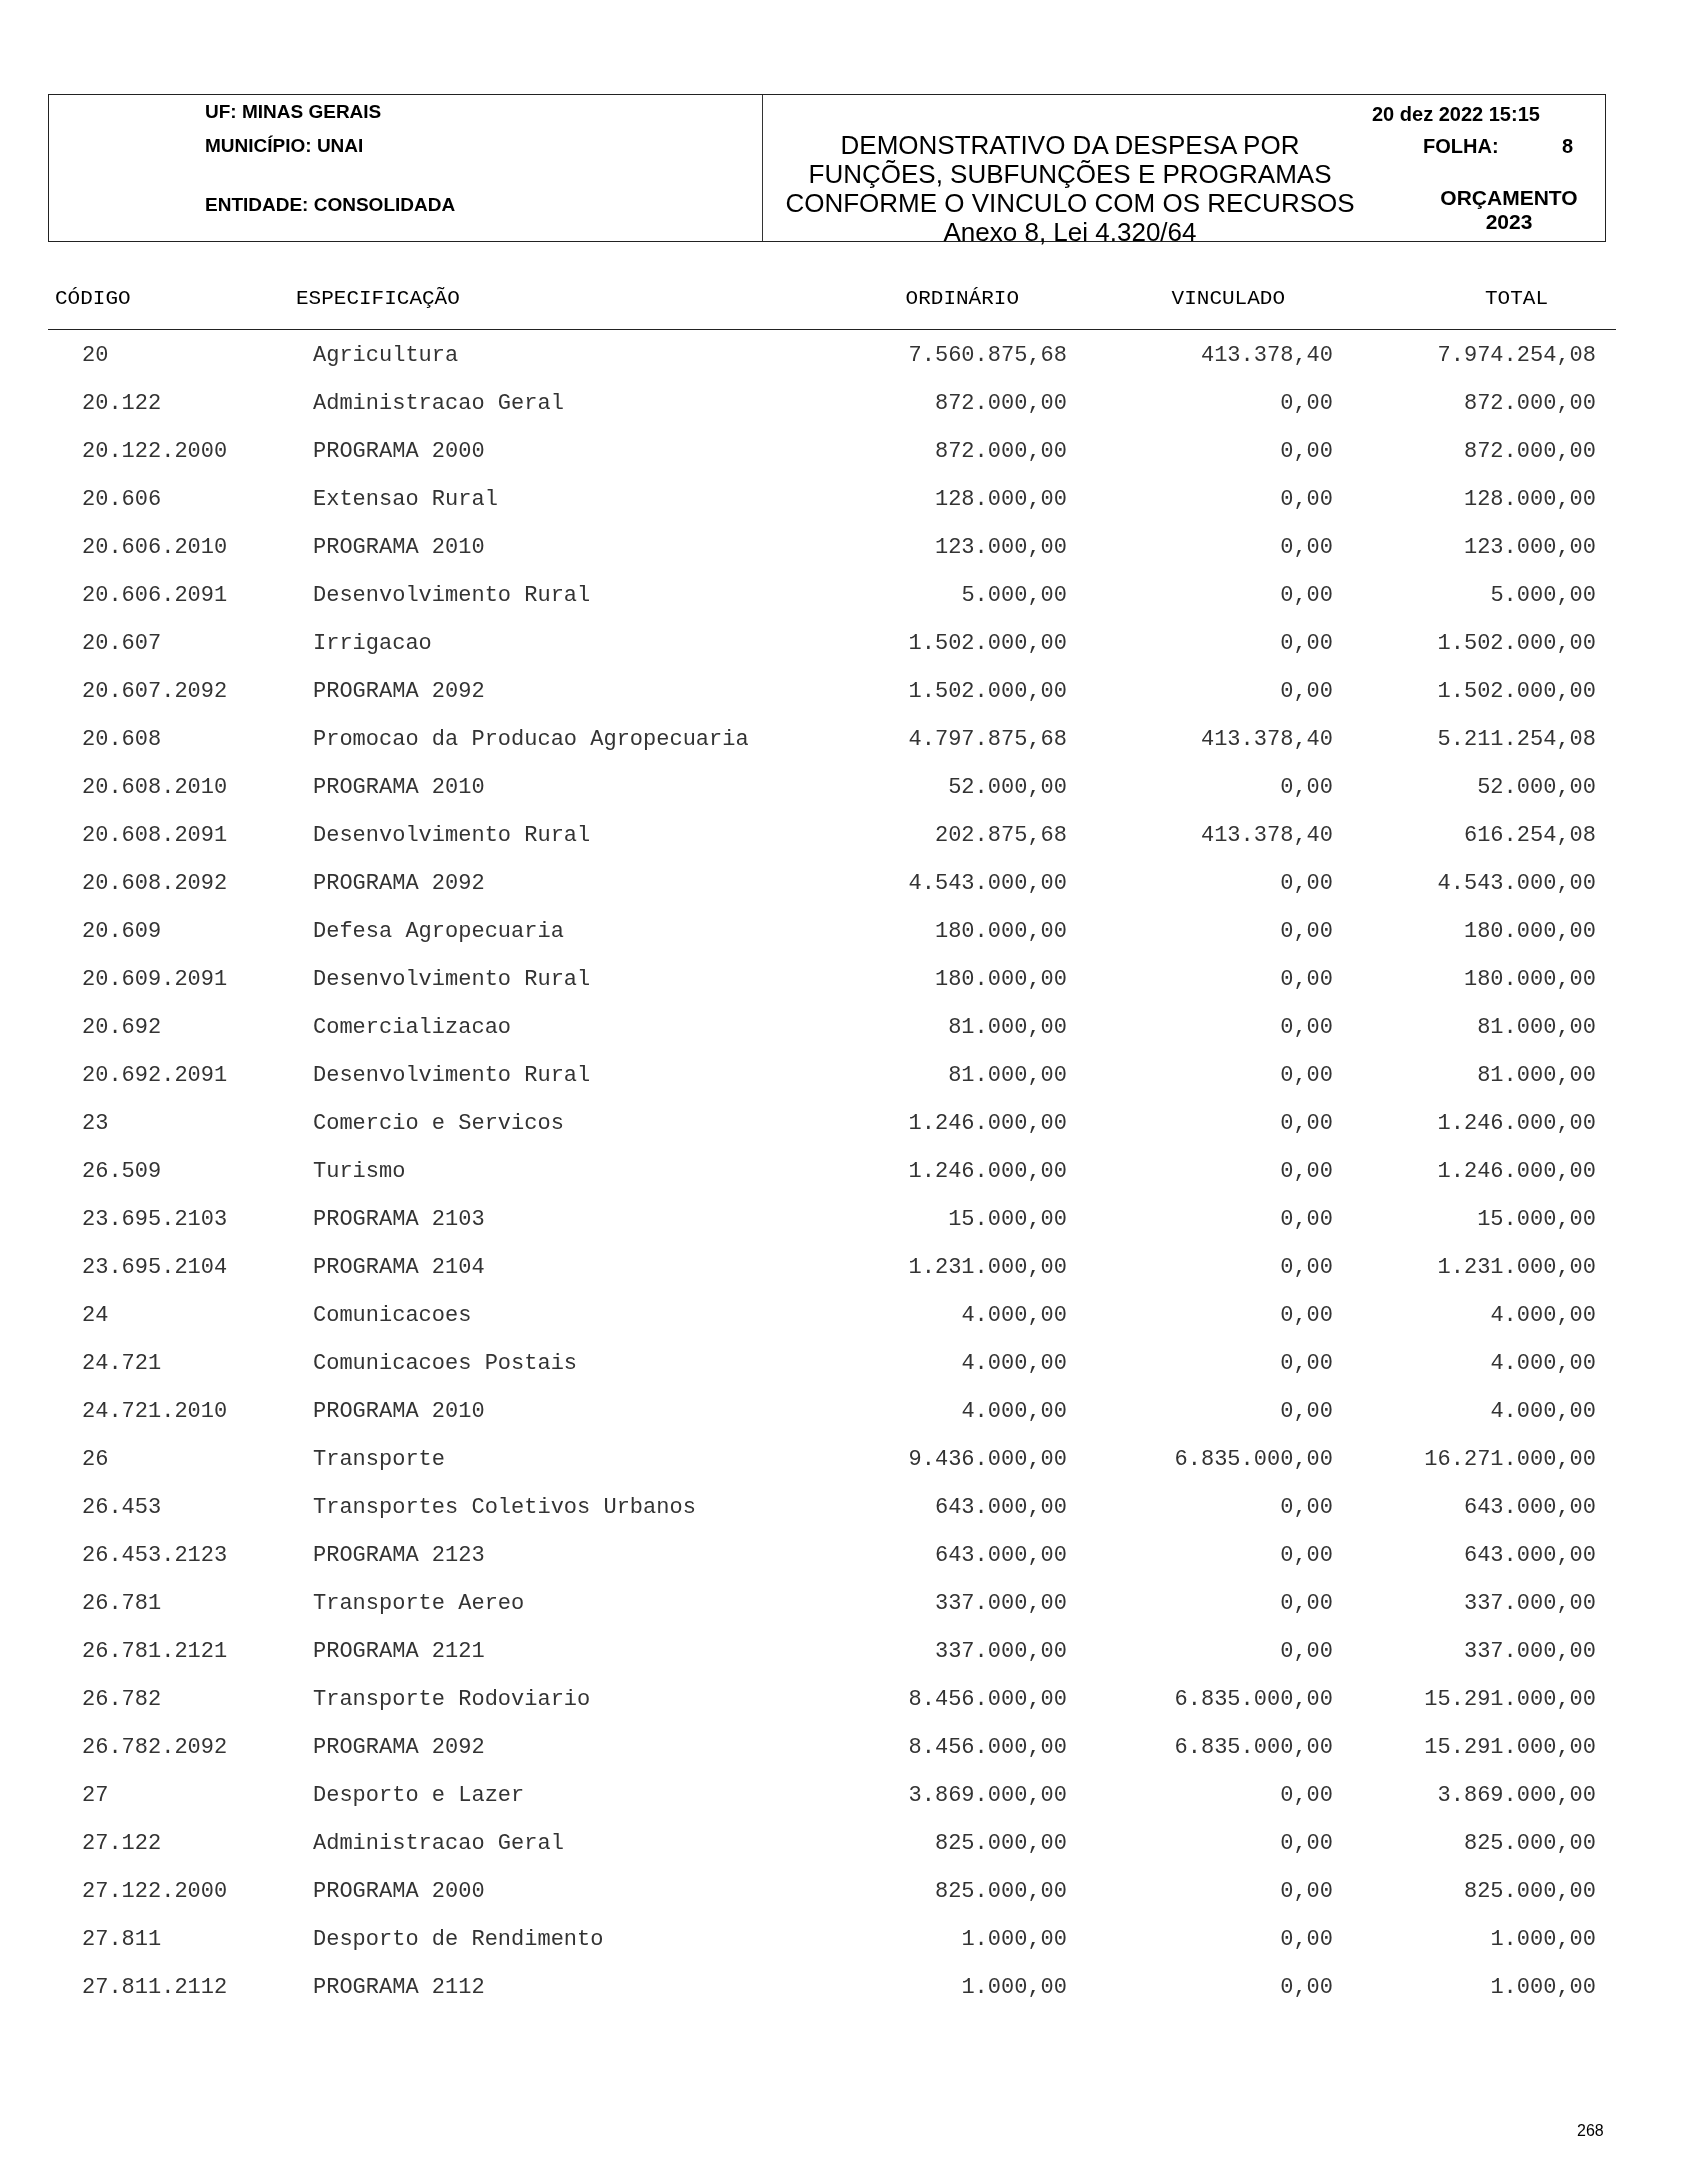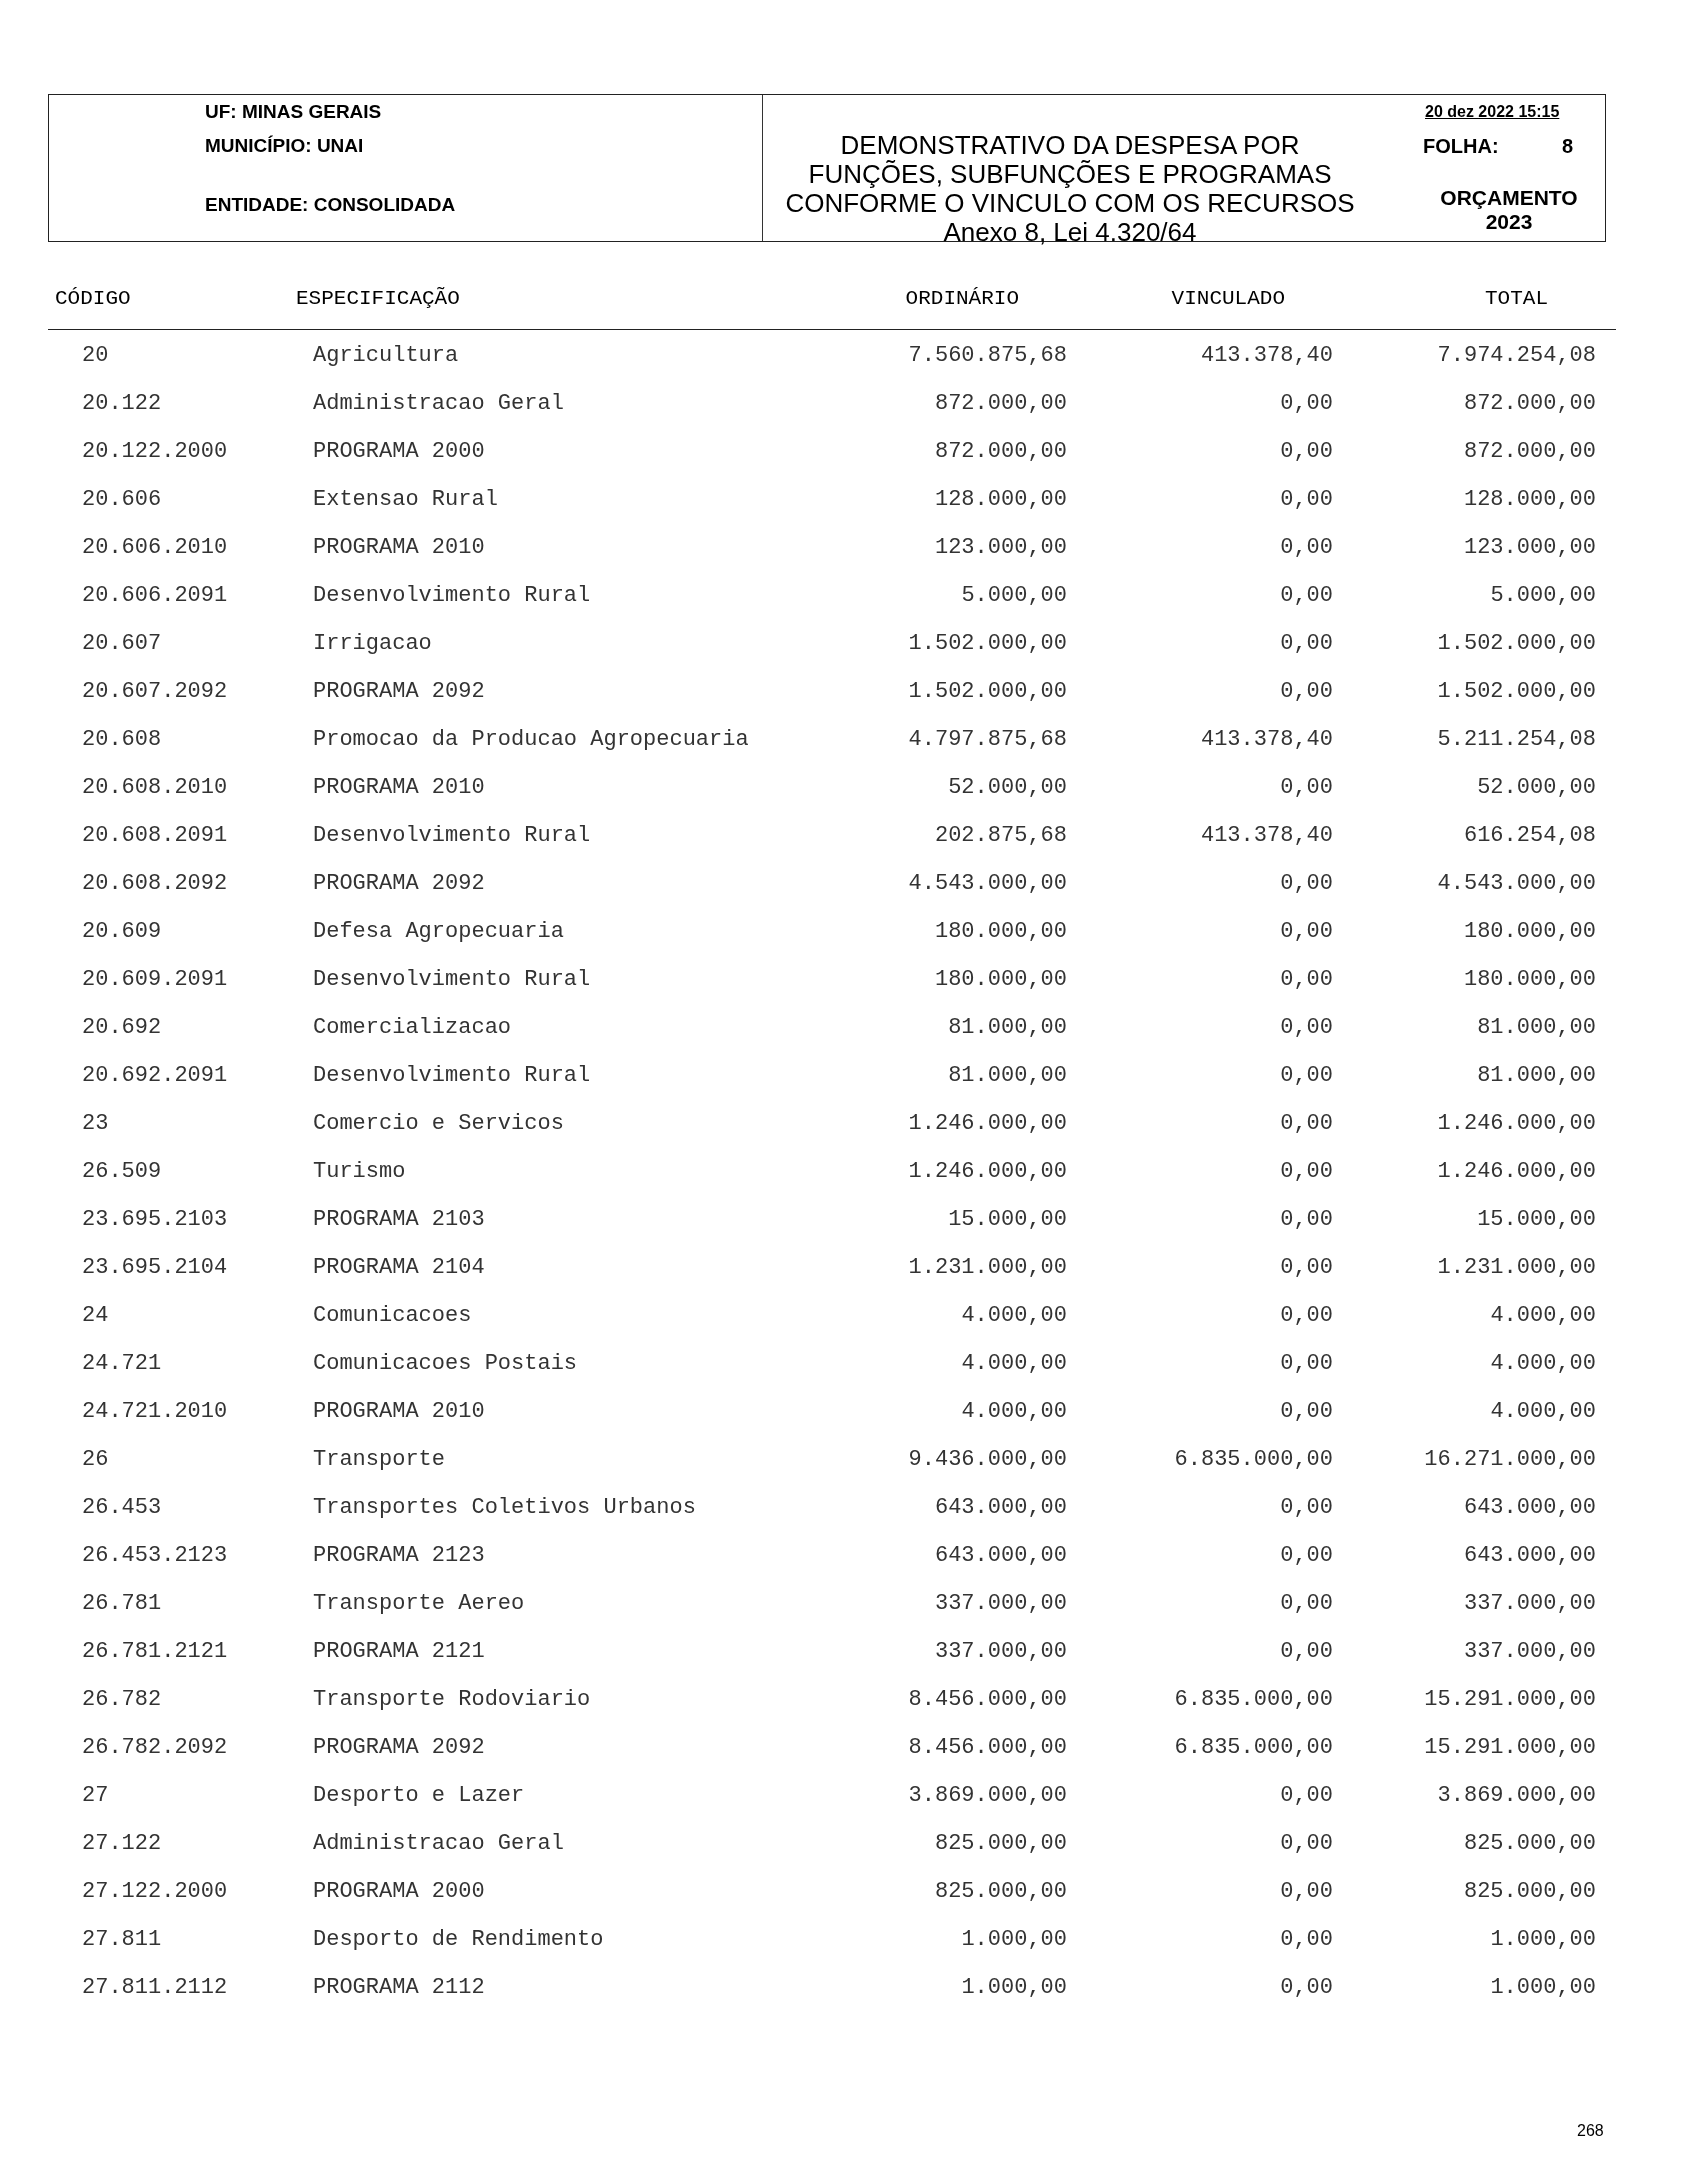--- a/index.html
+++ b/index.html
@@ -38,21 +38,21 @@
   <span class="bold-s" style="left:156px; top:6px;">UF: MINAS GERAIS</span>
   <span class="bold-s" style="left:156px; top:40px;">MUNICÍPIO: UNAI</span>
   <span class="bold-s" style="left:156px; top:99px;">ENTIDADE: CONSOLIDADA</span>
   <div class="hdr-div"></div>
   <div class="title">
     <div>DEMONSTRATIVO DA DESPESA POR</div>
     <div>FUNÇÕES, SUBFUNÇÕES E PROGRAMAS</div>
     <div>CONFORME O VINCULO COM OS RECURSOS</div>
     <div>Anexo 8, Lei 4.320/64</div>
   </div>
-  <span class="bold-s" style="left:1376px; top:8px; font-size:16px;text-decoration:underline;">20 dez 2022 15:15</span>
+  <span class="bold-s" style="left:1323px; top:8px; font-size:20px;">20 dez 2022 15:15</span>
   <span class="bold-s" style="left:1374px; top:40px; font-size:20px;">FOLHA:</span>
   <span class="bold-s" style="left:1513px; top:40px; font-size:20px;">8</span>
   <div class="orc" style="left:1376px;">
     <div>ORÇAMENTO</div>
     <div>2023</div>
   </div>
 </div>
 
 <div class="colhdr">
   <span style="left:55px;">CÓDIGO</span>

